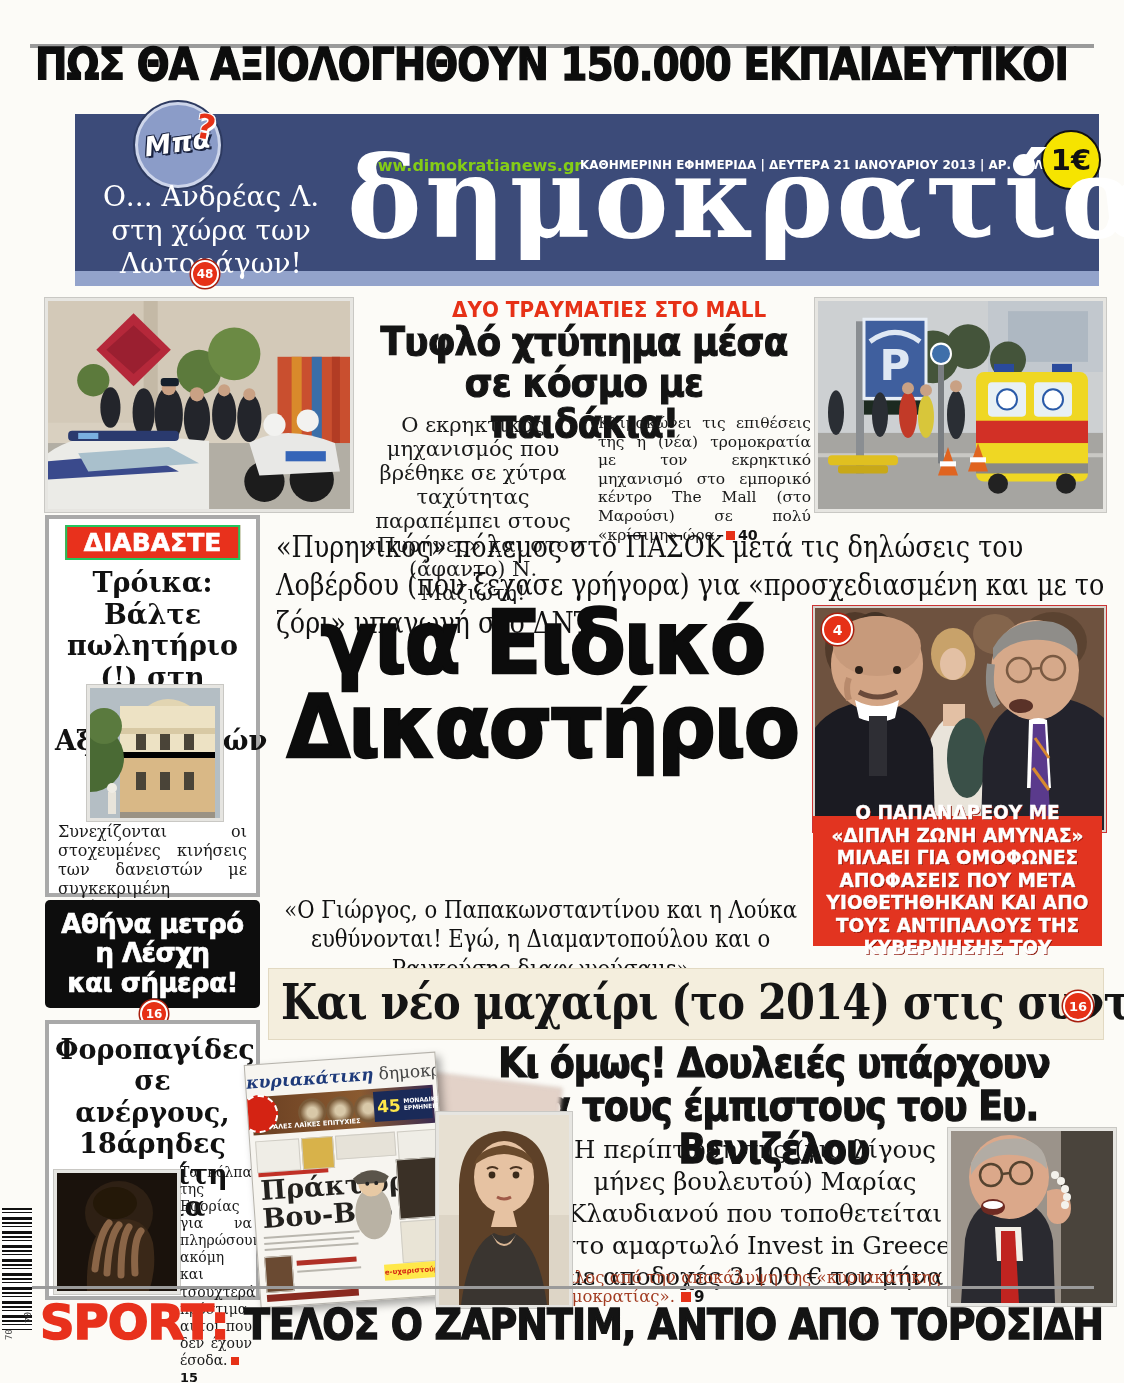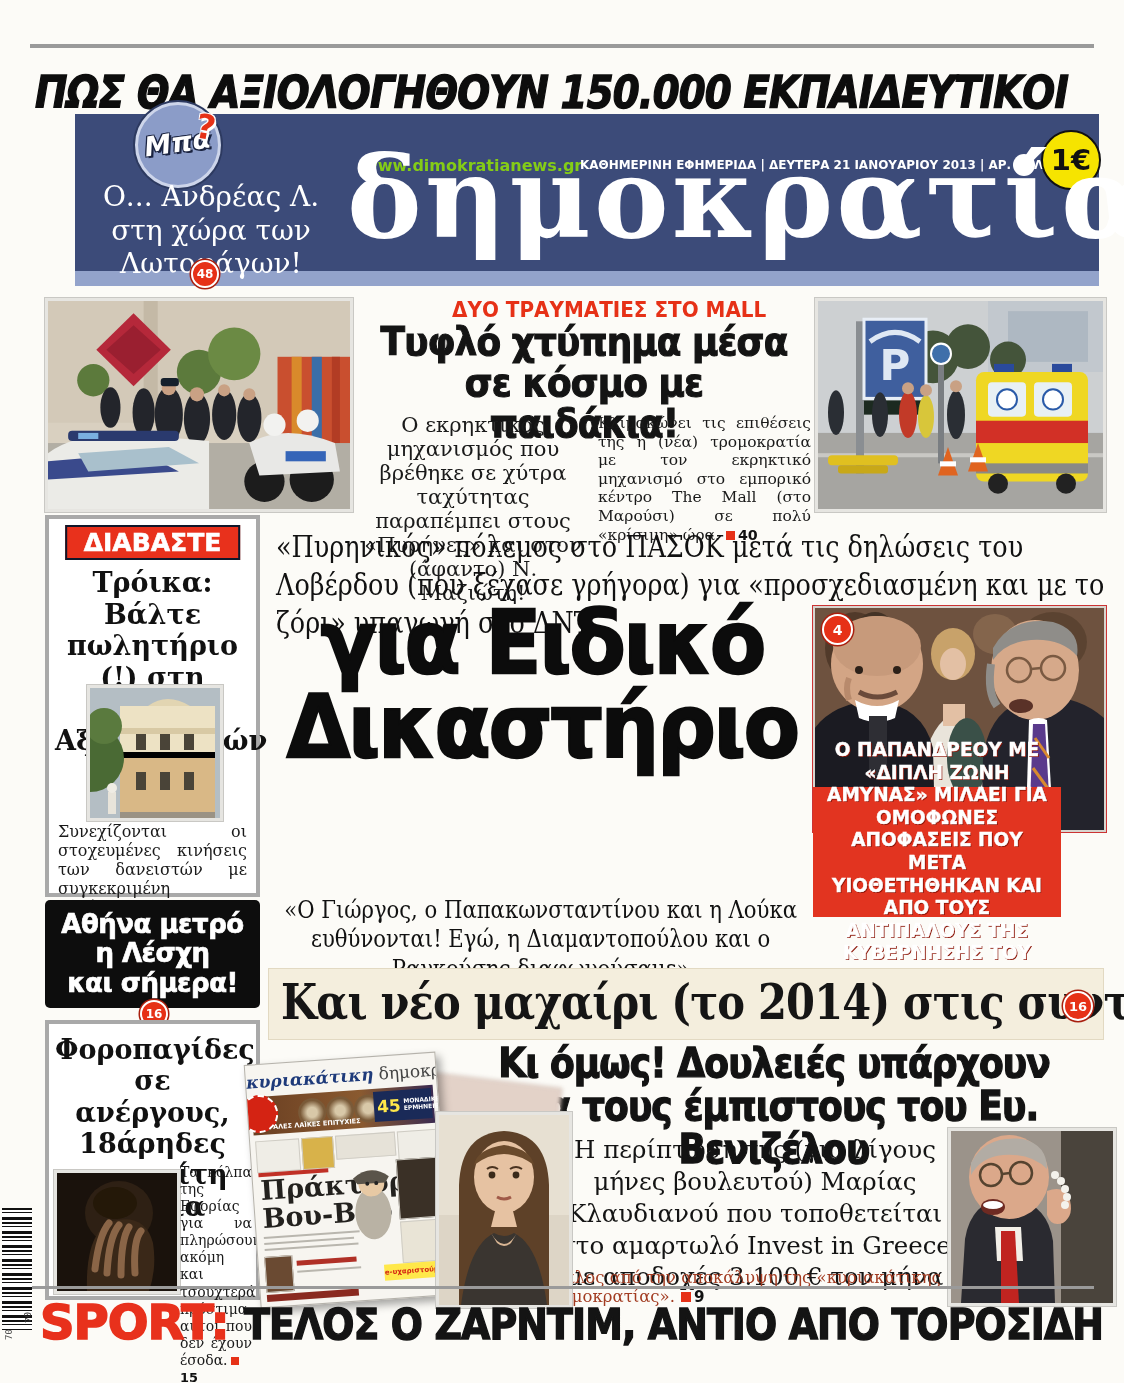--- a/index.html
+++ b/index.html
@@ -7,21 +7,21 @@
         font-family:"DejaVu Sans",sans-serif;}
   .abs{position:absolute;}
   .rule{background:#9a9a9a;}
   .sq{display:inline-block;width:11px;height:11px;background:#e63117;margin:0 3px 0 6px;}
   .pgn{font-family:"DejaVu Sans",sans-serif;font-weight:bold;font-size:0.92em;color:#111;}
   .pgcircle{display:inline-flex;align-items:center;justify-content:center;border-radius:50%;
             background:#e63117;color:#fff;font-weight:bold;border:2px solid #fff;
             box-shadow:0 0 0 1.5px #a81f0e;font-family:"DejaVu Sans",sans-serif;}
   
   #top-rule{left:30px;top:44px;width:1064px;height:4px;}
-  #top-headline{left:35px;top:66px;width:1085px;height:56px;white-space:nowrap;font-style:italic;}
+  #top-headline{left:35px;top:38px;width:1085px;height:56px;white-space:nowrap;}
   #top-headline .txt{display:inline-block;transform:scaleX(.86);transform-origin:left;
       font-size:45px;font-weight:bold;color:#0d0d0d;-webkit-text-stroke:1.4px #0d0d0d;letter-spacing:-1px;}
   
   #masthead{left:75px;top:114px;width:1024px;height:172px;background:#3c4b79;}
   #masthead-strip{left:0;bottom:0;width:100%;height:15px;background:#93a3cb;}
   #bpa-badge{left:60px;top:-12px;width:80px;height:80px;border-radius:50%;background:#8b9cc8;
              border:3px solid #cdd5ea;box-shadow:0 0 0 2px #2d3a60;}
   #bpa-badge .t{position:absolute;left:6px;top:22px;font-size:27px;font-weight:bold;color:#fff;
       font-style:italic;transform:rotate(-8deg);text-shadow:2px 2px 0 #1a2340,-1px -1px 0 #1a2340,1px -1px 0 #1a2340,-1px 1px 0 #1a2340;}
   #bpa-badge .q{position:absolute;right:2px;top:2px;font-size:34px;font-weight:bold;color:#e63117;
@@ -49,21 +49,21 @@
   #mall-lead{left:356px;top:414px;width:234px;text-align:center;font-family:"DejaVu Serif",serif;
       font-size:21px;line-height:1.14;color:#1a1a1a;}
   #mall-body{left:598px;top:414px;width:213px;text-align:justify;font-family:"DejaVu Serif",serif;
       font-size:15.5px;line-height:1.2;color:#1a1a1a;}
   #mall-body .sq{width:9px;height:9px;}
   #ambulance-photo{left:815px;top:298px;width:285px;height:208px;}
   
   .sb-box{border:4px solid #a9a9a9;background:#fff;}
   #sb1{left:45px;top:515px;width:207px;height:374px;}
   #diavaste{position:absolute;left:50%;top:6px;transform:translateX(-50%);background:#e8311c;
-      border:2px solid #0f172a;color:#fff;font-weight:bold;font-size:25px;padding:1px 17px;
+      border:2px solid #22c55e;color:#fff;font-weight:bold;font-size:25px;padding:1px 17px;
       white-space:nowrap;-webkit-text-stroke:.6px #fff;}
   #sb1-headline{position:absolute;left:6px;top:48px;width:195px;text-align:center;
       font-family:"DejaVu Serif",serif;font-weight:bold;font-size:27px;line-height:1.17;color:#111;}
   #building-photo{position:absolute;left:38px;top:166px;width:130px;height:130px;}
   #sb1-text{position:absolute;left:9px;top:304px;width:189px;text-align:justify;
       font-family:"DejaVu Serif",serif;font-size:16px;line-height:1.18;color:#1a1a1a;}
   #sb1-text .sq{width:9px;height:9px;}
   #metro-box{left:45px;top:900px;width:215px;height:108px;background:#0d0d0d;border-radius:5px;
       display:flex;flex-direction:column;align-items:center;justify-content:center;}
   #metro-box div{color:#fff;font-weight:bold;font-size:26px;line-height:1.12;
@@ -80,21 +80,21 @@
   #subhead{left:276px;top:528px;width:990px;}
   #subhead .txt{display:inline-block;width:976px;transform:scaleX(.85);transform-origin:left;
       font-family:"DejaVu Serif",serif;font-size:30px;line-height:1.27;color:#111;}
   #bomba{left:270px;top:602px;width:545px;text-align:center;color:#0c0c0c;}
   #bomba .l1{font-size:120px;font-weight:bold;line-height:.98;-webkit-text-stroke:3px #0c0c0c;letter-spacing:3px;}
   #bomba .l2,#bomba .l3{font-size:87px;font-weight:bold;line-height:.96;-webkit-text-stroke:2.4px #0c0c0c;
       transform:scaleX(.94);letter-spacing:-2px;}
   #pap-photo{left:813px;top:606px;width:289px;height:222px;border:2px solid #d8d5cf;
       box-shadow:0 0 0 1px #c33;}
   #pap-page{left:822px;top:614px;width:27px;height:27px;font-size:14px;}
-  #caption-box{left:813px;top:787px;width:248px;height:130px;background:#e23420;
+  #caption-box{left:813px;top:816px;width:289px;height:130px;background:#e23420;
       display:flex;align-items:center;justify-content:center;padding:4px 10px;box-sizing:border-box;}
   #caption-box .txt{color:#fff;font-weight:bold;font-size:18.5px;line-height:1.22;text-align:center;
       -webkit-text-stroke:.4px #fff;text-shadow:1px 1px 0 #8c1508;}
   #quote{left:276px;top:896px;width:590px;}
   #quote .txt{display:inline-block;width:588px;transform:scaleX(.9);transform-origin:left;
       font-family:"DejaVu Serif",serif;font-size:23.5px;line-height:1.25;color:#111;text-align:center;}
   
   #banner{left:268px;top:968px;width:834px;height:70px;background:#f4eedd;border:1px solid #e2d9c2;}
   #banner .txt{position:absolute;left:12px;top:4px;white-space:nowrap;transform:scaleX(.85);
       transform-origin:left;font-family:"DejaVu Serif",serif;font-weight:bold;font-size:49px;

